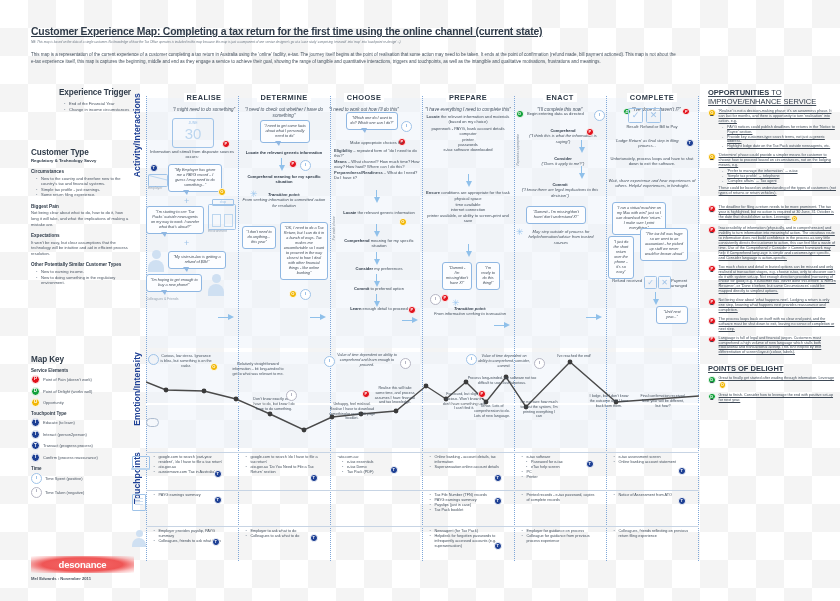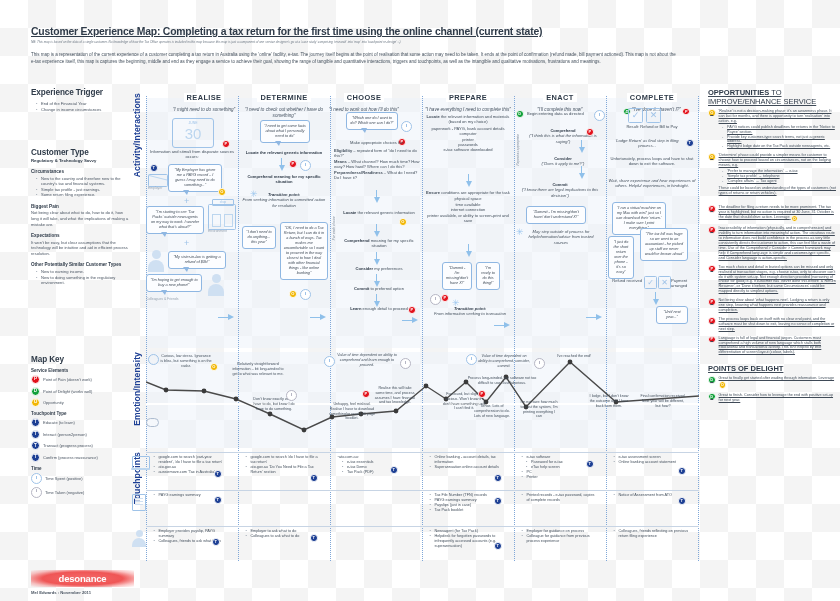--- a/index.html
+++ b/index.html
@@ -72,21 +72,21 @@
     width:9px;height:9px;border-radius:50%;border:0.9px solid #9fc3e8;
     flex:0 0 auto;position:relative;background:#fff;
   }
   .clock:after{
     content:"";position:absolute;left:4px;top:1.8px;width:0.8px;height:3px;background:#9fc3e8;
   }
   .clock.neg{border-color:#b6b6c4;}
   .clock.neg:after{background:#b6b6c4;}
 
   
-  #logo{position:absolute;left:31px;top:570px;width:110px;}
+  #logo{position:absolute;left:31px;top:556px;width:110px;}
   .logo-bar{
     width:103px;height:17px;position:relative;
     background:radial-gradient(ellipse at 50% 50%, #f46a6a 0%, #ef5555 55%, rgba(245,120,120,.45) 78%, rgba(255,255,255,0) 100%);
     display:flex;align-items:center;justify-content:center;
   }
   .logo-bar span{font-size:9.5px;font-weight:bold;color:#fff;letter-spacing:-.2px;}
   .logo-bar span b{color:#fdfdfd;}
   .logo-credit{font-size:4.2px;color:#4b5663;margin-top:3px;font-weight:bold;}
 
   
@@ -203,21 +203,21 @@
 <div class="checker"></div>
 
 <div class="sheet">
 
   <div class="hdr">
     <h1>Customer Experience Map: Completing a tax return for the first time using the online channel (current state)</h1>
     <p class="nb">NB: This map is based on the data of a single customer. No knowledge of how the Tax Office operates is included in this map because this map is just a component of one service designer's go at a 'case study' comprising 'research' into 'map' into 'touchpoint re-design'  :-)</p>
     <p class="intro">This map is a representation of the current experience of a customer completing a tax return in Australia using the 'online' facility, e-tax. The journey itself begins at the point of realisation that some action may need to be taken. It ends at the point of confirmation (refund made, bill payment actioned). This map is not about the e-tax experience itself, this map is captures the beginning, middle and end as they engage a service to achieve their goal, showing the range of tangible and quantitative interactions, triggers and touchpoints, as well as the intangible and qualitative motivations, frustrations and meanings.</p>
   </div>
 
-  <div class="side" id="trigger-block" style="position:absolute;">
+  <div class="side" id="trigger-block" style="position:absolute;margin-left:28px;">
     <h2>Experience Trigger</h2>
     <ul style="margin-top:4px">
       <li>End of the Financial Year</li>
       <li>Change in income circumstances</li>
     </ul>
   </div>
 
   <div class="side" id="mapkey" style="position:absolute;">
     <h2>Map Key</h2>
 

